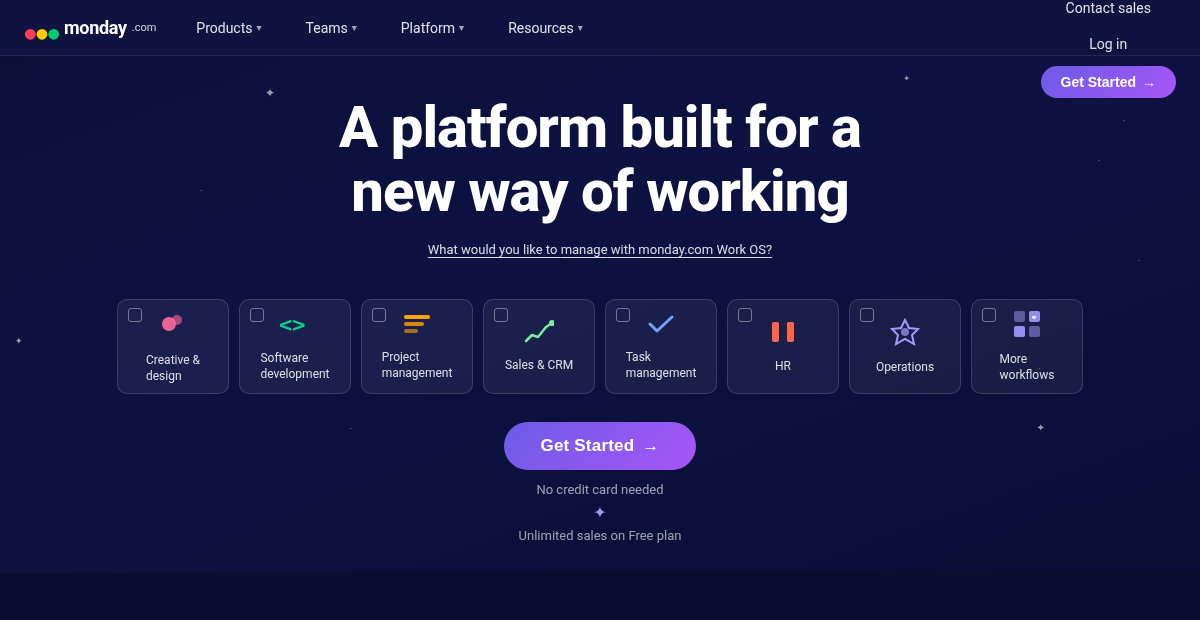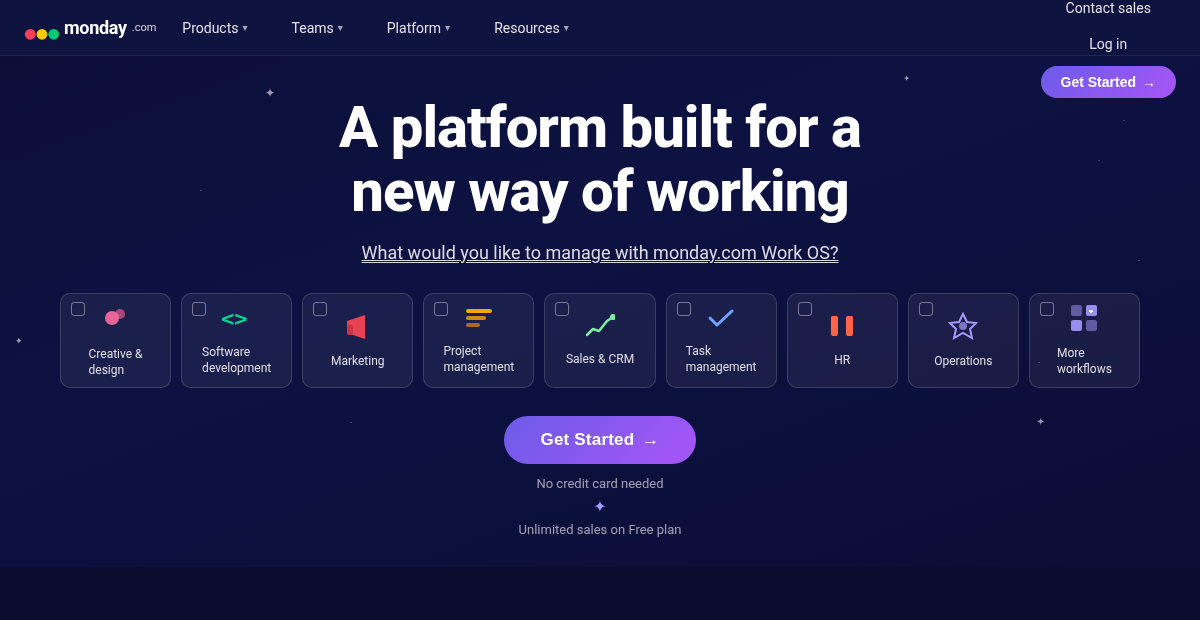--- a/index.html
+++ b/index.html
@@ -20,21 +20,21 @@
       padding: 0 24px;
       background: #0f1340;
       border-bottom: 1px solid rgba(255,255,255,0.08);
       position: relative;
       z-index: 10;
     }
     .nav-logo {
       display: flex;
       align-items: center;
       gap: 4px;
-      margin-right: 14px;
+      margin-right: 28px;
     }
     .logo-icon {
       width: 36px;
       height: 28px;
     }
     .logo-text {
       font-size: 18px;
       font-weight: 700;
       color: #fff;
       letter-spacing: -0.3px;
@@ -116,24 +116,23 @@
 
     .hero-title {
       font-size: 58px;
       font-weight: 800;
       line-height: 1.1;
       color: #fff;
       margin-bottom: 18px;
       letter-spacing: -1px;
     }
     .hero-subtitle {
-      font-size: 18px;
+      font-size: 13px;
       color: rgba(255,255,255,0.85);
-      margin-bottom: 30px;
-      text-decoration: underline;
+      margin-bottom: 42px;
     }
     .hero-subtitle span {
       text-decoration: underline;
       text-underline-offset: 3px;
     }
 
     
     .workflow-grid {
       display: flex;
       gap: 10px;
@@ -305,30 +304,20 @@
     <div class="workflow-card">
       <div class="checkbox"></div>
       <div class="workflow-icon icon-software">
         <svg width="32" height="28" viewBox="0 0 32 28" fill="none">
           <text x="0" y="22" font-size="22" font-family="monospace" fill="#00d68f" font-weight="700">&lt;&gt;</text>
         </svg>
       </div>
       <div class="workflow-label">Software<br>development</div>
     </div>
 
-    <div class="workflow-card">
-      <div class="checkbox"></div>
-      <div class="workflow-icon icon-marketing">
-        <svg width="30" height="30" viewBox="0 0 30 30" fill="none">
-          <polygon points="4,22 4,10 22,4 22,28" fill="#ff4757" opacity="0.9"></polygon>
-          <rect x="4" y="14" width="6" height="10" rx="2" fill="#cc3344"></rect>
-        </svg>
-      </div>
-      <div class="workflow-label">Marketing</div>
-    </div>
 
     <div class="workflow-card">
       <div class="checkbox"></div>
       <div class="workflow-icon icon-project">
         <svg width="30" height="26" viewBox="0 0 30 26" fill="none">
           <rect x="2" y="4" width="26" height="4" rx="2" fill="#ffa502"></rect>
           <rect x="2" y="11" width="20" height="4" rx="2" fill="#ffa502" opacity="0.8"></rect>
           <rect x="2" y="18" width="14" height="4" rx="2" fill="#ffa502" opacity="0.6"></rect>
         </svg>
       </div>

